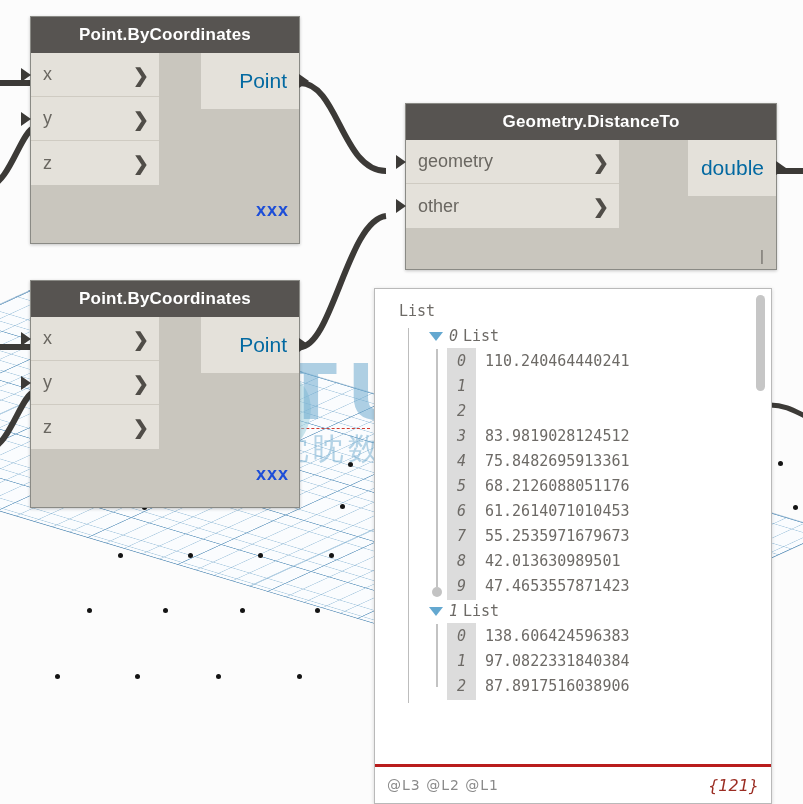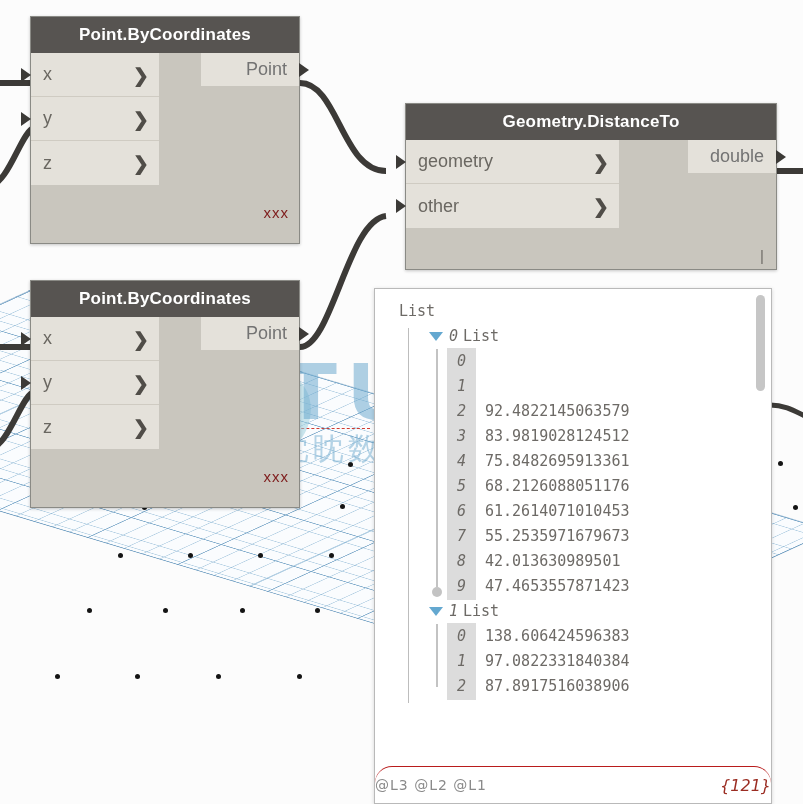--- a/index.html
+++ b/index.html
@@ -124,40 +124,40 @@
     top: 50%;
     transform: translateY(-50%);
     color: #504d48;
     font-size: 19px;
     font-weight: bold;
   }
   .port-out {
     position: absolute;
     box-sizing: border-box;
     right: 0;
-    height: 33px;
+    height: 56px;
     background: #e4e1da;
     display: flex;
     align-items: center;
     justify-content: flex-end;
     padding-right: 12px;
-    color: #737373;
-    font-size: 18px;
+    color: #0369a1;
+    font-size: 21px;
   }
   .node-footer {
     position: relative;
     height: 40px;
   }
   .node-footer .dots {
     position: absolute;
     right: 10px;
     bottom: 4px;
-    color: #7f1d1d;
-    font-size: 15px;
-    font-weight: normal;
+    color: #1d4ed8;
+    font-size: 18px;
+    font-weight: bold;
     letter-spacing: 1px;
   }
   .node-footer .caret {
     position: absolute;
     right: 12px;
     bottom: 4px;
     color: #6f6c66;
     font-size: 15px;
   }
 
@@ -270,28 +270,27 @@
     min-width: 21px;
     text-align: center;
     background: #dcdcdc;
     color: #6d6a66;
     font-style: italic;
     padding: 1px 4px;
   }
   .lv-row .v { color: #6d6a66; }
   .list-footer {
     height: 36px;
-    border-top: 1px solid #b91c1c;
+    border-top: 3px solid #b91c1c;
     display: flex;
     align-items: center;
     justify-content: space-between;
-    padding: 0 0;
+    padding: 0 12px;
     background: #ffffff;
     font-family: "DejaVu Sans", sans-serif;
-    border-radius: 17px;
   }
   .list-footer .levels {
     font-size: 14px;
     color: #8a8a8a;
     letter-spacing: 1px;
   }
   .list-footer .count {
     font-size: 16px;
     font-style: italic;
     color: #9b2d23;
@@ -446,27 +445,27 @@
         <span class="lv-label">List</span>
         <div class="lv-group">
           <div class="lv-grouphead">
             <span class="tri"></span>
             <span class="lv-idx-italic">0</span>
             <span class="lv-label">List</span>
           </div>
           <div class="lv-items endcap">
             <div class="lv-row">
                 <span class="k">0</span>
+                <span class="v">110.240464440241</span>
               </div>
             <div class="lv-row">
                 <span class="k">1</span>
               </div>
             <div class="lv-row">
                 <span class="k">2</span>
-                <span class="v">92.4822145063579</span>
               </div>
             <div class="lv-row">
                 <span class="k">3</span>
                 <span class="v">83.9819028124512</span>
               </div>
             <div class="lv-row">
                 <span class="k">4</span>
                 <span class="v">75.8482695913361</span>
               </div>
             <div class="lv-row">

